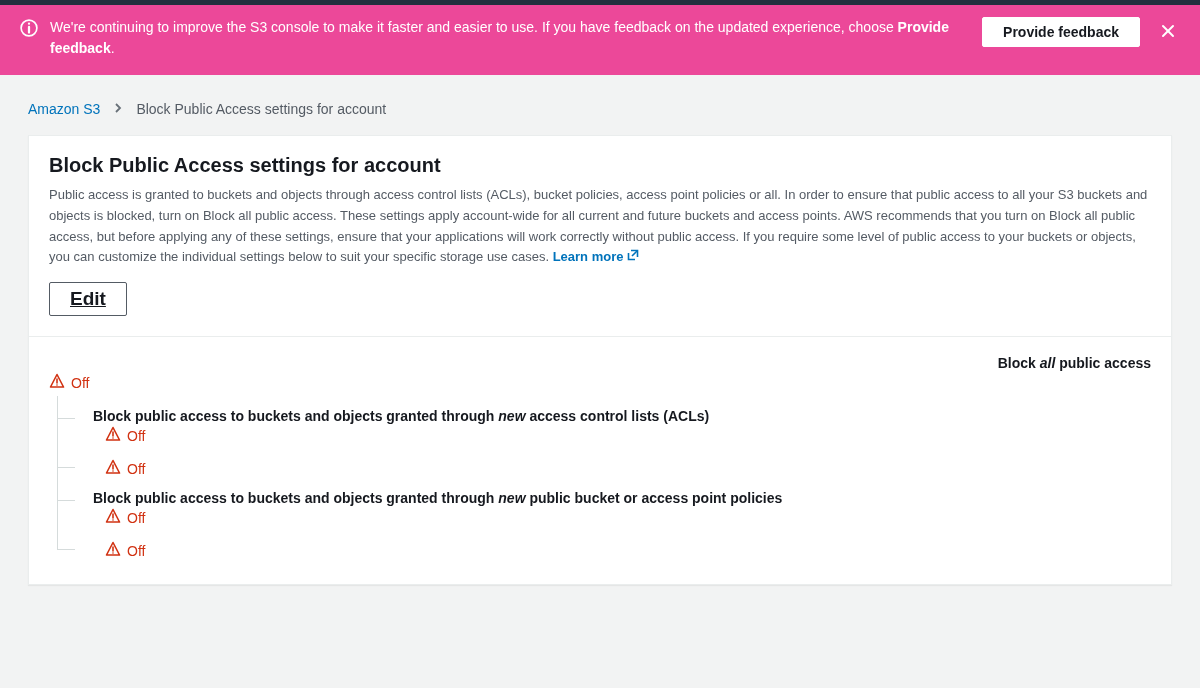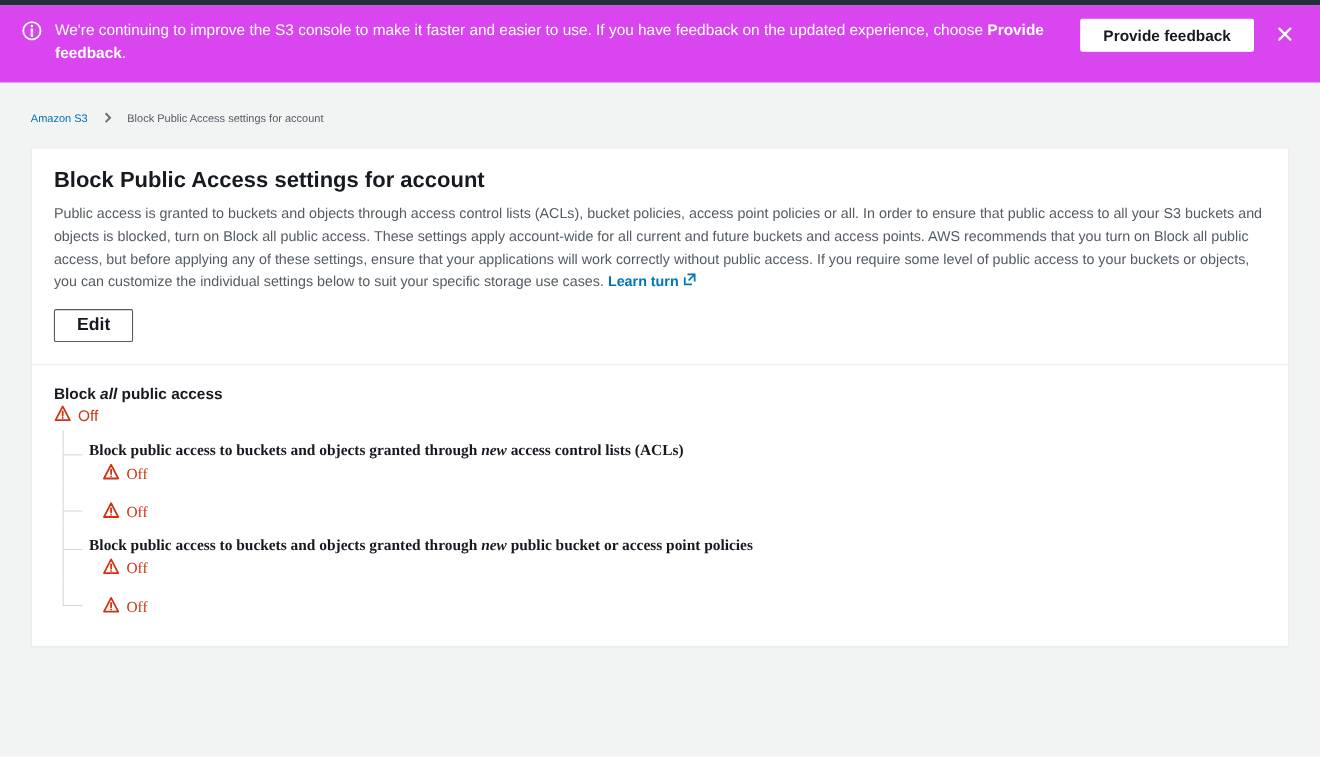--- a/index.html
+++ b/index.html
@@ -7,21 +7,21 @@
       font-family: "Amazon Ember", "Helvetica Neue", Arial, sans-serif;
       background: #f2f3f3;
       color: #16191f;
       font-size: 14px;
     }
     .top-bar {
       height: 5px;
       background: #232f3e;
     }
     .notification-banner {
-      background: #d946ef;
+      background: #ec4899;
       color: #ffffff;
       padding: 12px 20px 16px 20px;
       display: flex;
       align-items: flex-start;
       gap: 12px;
     }
     .notif-icon {
       flex-shrink: 0;
       width: 18px;
       height: 18px;
@@ -56,21 +56,21 @@
       cursor: pointer;
       padding: 4px;
       display: flex;
       align-items: center;
     }
     .page-wrap {
       padding: 12px 28px 28px 28px;
     }
     .breadcrumb {
       padding: 14px 0 18px 0;
-      font-size: 10px;
+      font-size: 14px;
       display: flex;
       align-items: center;
       gap: 14px;
     }
     .breadcrumb a {
       color: #0073bb;
       text-decoration: none;
       font-weight: 400;
     }
     .breadcrumb-sep {
@@ -105,55 +105,56 @@
       font-weight: 700;
       display: inline-flex;
       align-items: center;
       gap: 4px;
     }
     .btn-outline {
       background: #ffffff;
       border: 1px solid #545b64;
       color: #16191f;
       padding: 5px 20px;
-      font-size: 16px;
+      font-size: 19px;
       font-weight: 700;
       cursor: pointer;
       border-radius: 2px;
       margin-top: 14px;
+      text-decoration: underline;
     }
     .panel-body {
       padding: 18px 20px 24px 20px;
     }
     .block-root {
       margin-bottom: 4px;
     }
     .block-title {
       font-size: 14px;
       font-weight: 700;
       color: #16191f;
+      text-align: right;
     }
     .block-title em { font-style: italic; }
     .status-off {
       display: flex;
       align-items: center;
       gap: 6px;
       color: #d13212;
       font-size: 14px;
       margin-top: 2px;
       font-weight: 400;
     }
     .children-wrap {
       margin-left: 8px;
       position: relative;
     }
     .child-row {
       position: relative;
-      padding: 12px 0 0 24px;
-      font-family: Liberation Serif, serif;
+      padding: 12px 0 0 36px;
     }
     .child-row::before {
       content: "";
       position: absolute;
       left: 0;
       top: 0;
       bottom: 0;
       width: 1px;
       background: #d5dbdb;
     }
@@ -233,21 +234,21 @@
       </svg>
     </span>
     <span class="breadcrumb-current">Block Public Access settings for account</span>
   </nav>
 
   <div class="panel">
     <div class="panel-header">
       <h1>Block Public Access settings for account</h1>
       <p>
         <span>Public access is granted to buckets and objects through access control lists (ACLs), bucket policies, access point policies or all. In order to ensure that public access to all your S3 buckets and objects is blocked, turn on Block all public access. These settings apply account-wide for all current and future buckets and access points. AWS recommends that you turn on Block all public access, but before applying any of these settings, ensure that your applications will work correctly without public access. If you require some level of public access to your buckets or objects, you can customize the individual settings below to suit your specific storage use cases. </span><a href="#" class="learn-more">
-            <span>Learn turn</span>
+            <span>Learn more</span>
           <span>
             <svg class="ext-icon" viewBox="0 0 12 12" fill="none" stroke="#0073bb" stroke-width="1.6">
               <path d="M4 1.5 H10.5 V8"></path>
               <line x1="10.5" y1="1.5" x2="5" y2="7"></line>
               <path d="M8 10.5 H1.5 V4"></path>
             </svg>
           </span>
         </a>
       </p>
       <button class="btn-outline">Edit</button>

